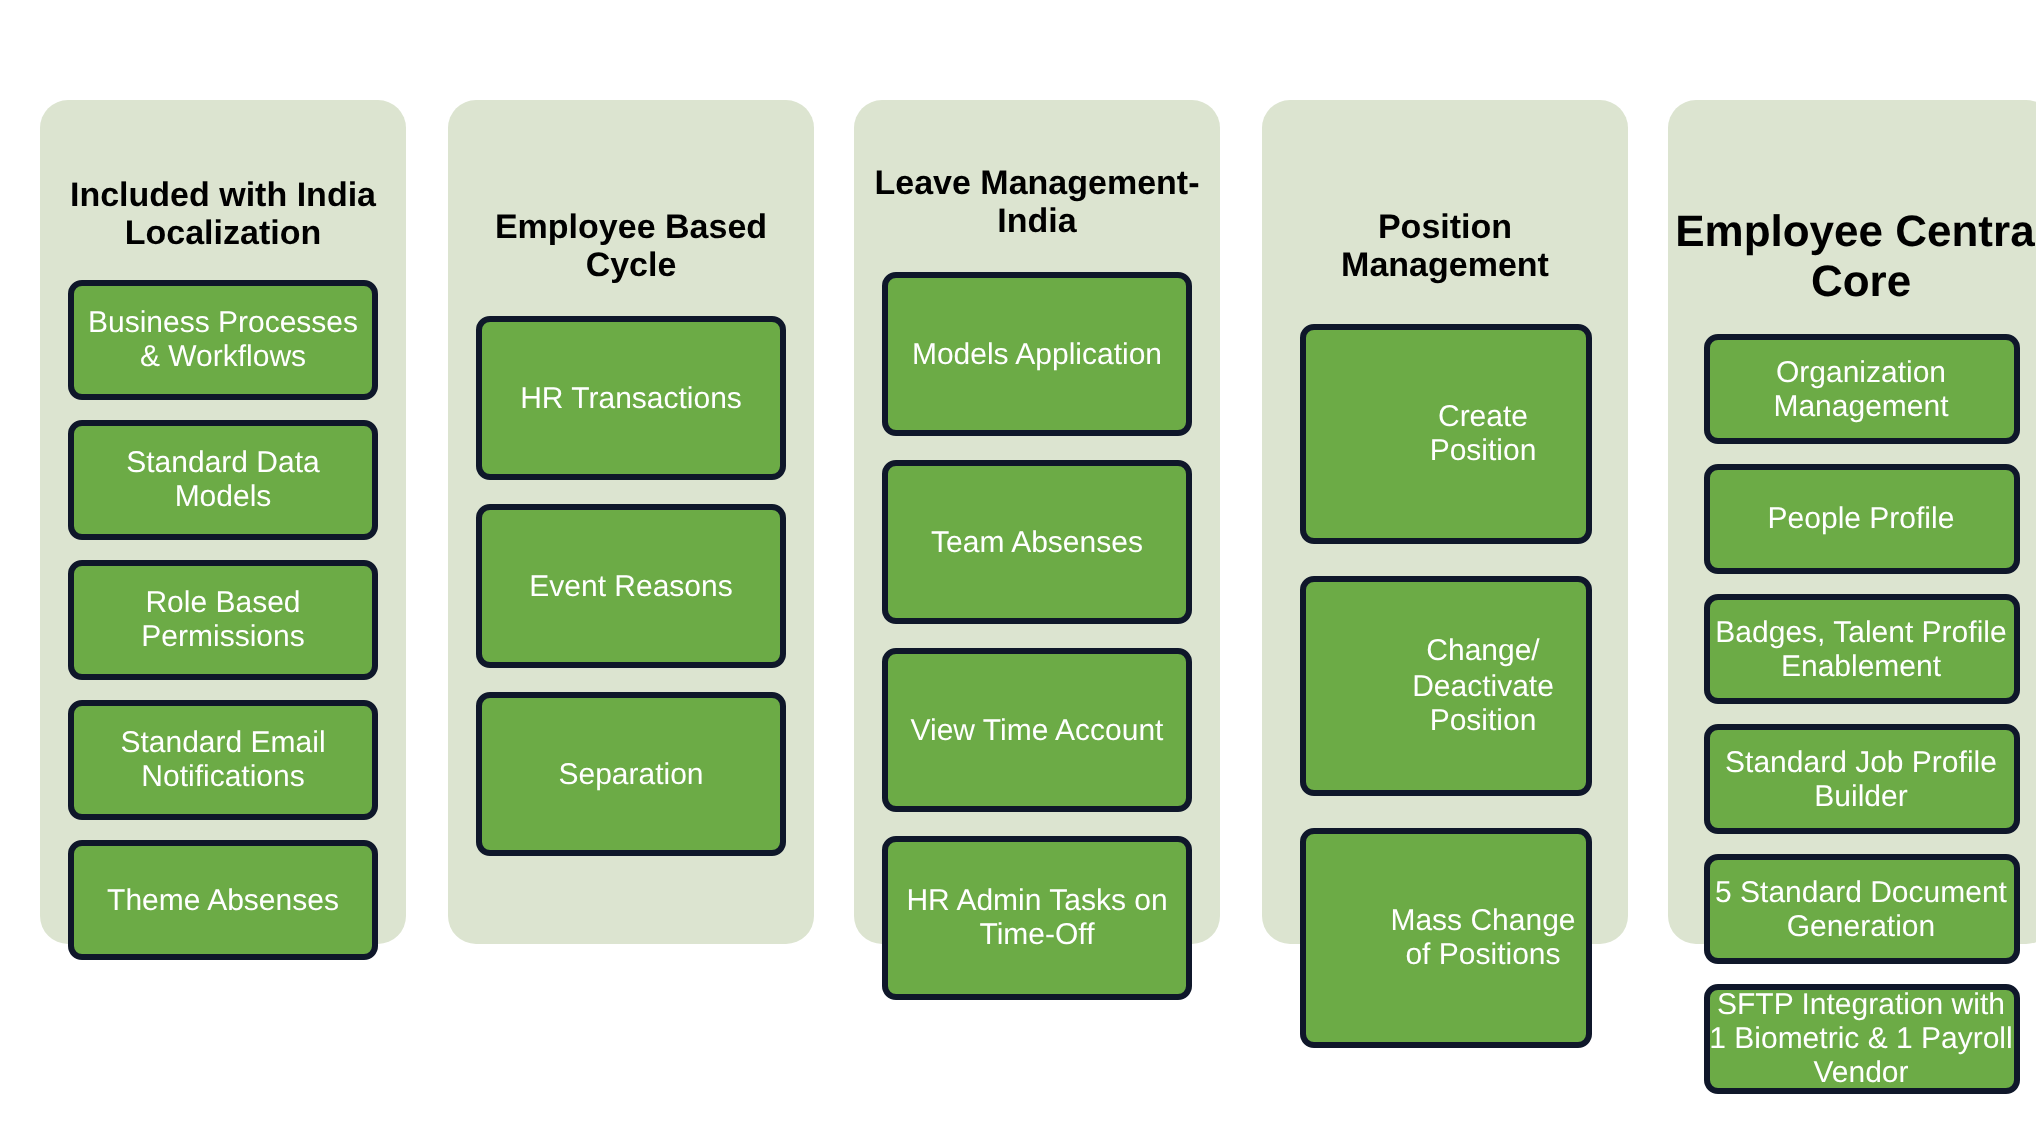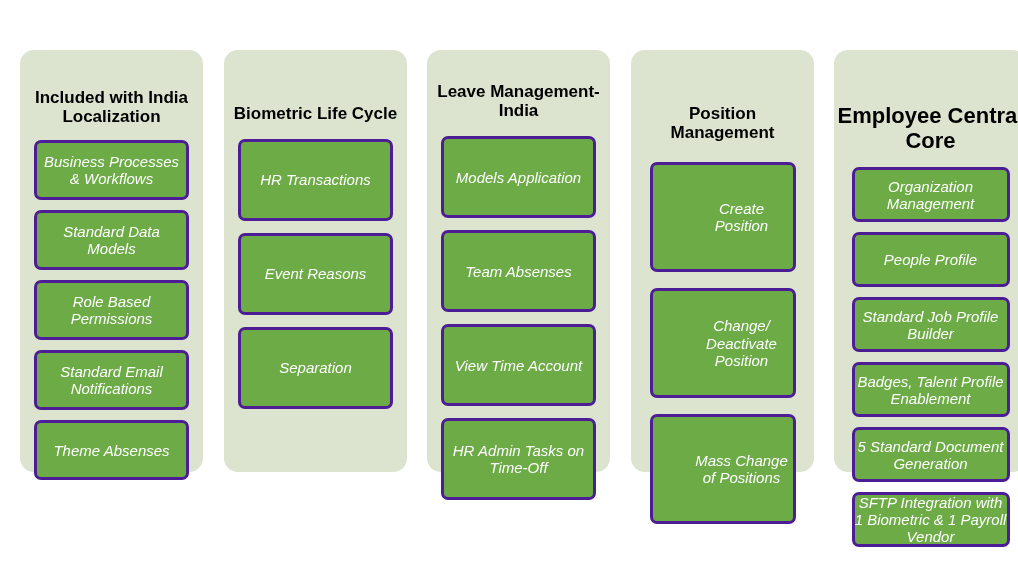--- a/index.html
+++ b/index.html
@@ -53,31 +53,30 @@
     color: #000000;
     text-align: center;
     line-height: 1.12;
     width: 100%;
     box-sizing: border-box;
   }
 
   .box {
     box-sizing: border-box;
     background: #6cab46;
-    border: 3px solid #4c1d95;
+    border: 3px solid #0f172a;
     border-radius: 7px;
     color: #ffffff;
     display: flex;
     align-items: center;
     justify-content: center;
     text-align: center;
     line-height: 1.14;
     position: relative;
     z-index: 2;
-    font-style: italic;
   }
 
   
   #col-0 { left: 6px;   top: 50px; width: 183px; }
   #col-1 { left: 210px; top: 50px; width: 183px; }
   #col-2 { left: 413px; top: 50px; width: 183px; }
   #col-3 { left: 617px; top: 50px; width: 183px; }
   #col-4 { left: 820px; top: 50px; width: 193px; }
 
   #col-0 .col-bg,
@@ -122,21 +121,21 @@
       <div class="box">Standard Data Models</div>
       <div class="box">Role Based Permissions</div>
       <div class="box">Standard Email Notifications</div>
       <div class="box">Theme Absenses</div>
     </div>
   </div>
 
   <div class="column" id="col-1">
     <div class="col-bg"></div>
     <div class="col-inner">
-      <div class="col-title">Biometric Life Cycle</div>
+      <div class="col-title">Employee Based Cycle</div>
       <div class="box">HR Transactions</div>
       <div class="box">Event Reasons</div>
       <div class="box">Separation</div>
     </div>
   </div>
 
   <div class="column" id="col-2">
     <div class="col-bg"></div>
     <div class="col-inner">
       <div class="col-title">Leave Management-India</div>
@@ -156,20 +155,20 @@
       <div class="box">Mass Change of Positions</div>
     </div>
   </div>
 
   <div class="column" id="col-4">
     <div class="col-bg"></div>
     <div class="col-inner">
       <div class="col-title">Employee Central Core</div>
       <div class="box">Organization Management</div>
       <div class="box">People Profile</div>
+      <div class="box">Badges, Talent Profile Enablement</div>
       <div class="box">Standard Job Profile Builder</div>
-      <div class="box">Badges, Talent Profile Enablement</div>
       <div class="box">5 Standard Document Generation</div>
       <div class="box">SFTP Integration with 1 Biometric &amp; 1 Payroll Vendor</div>
     </div>
   </div>
 
 </div>
 
 </body></html>

